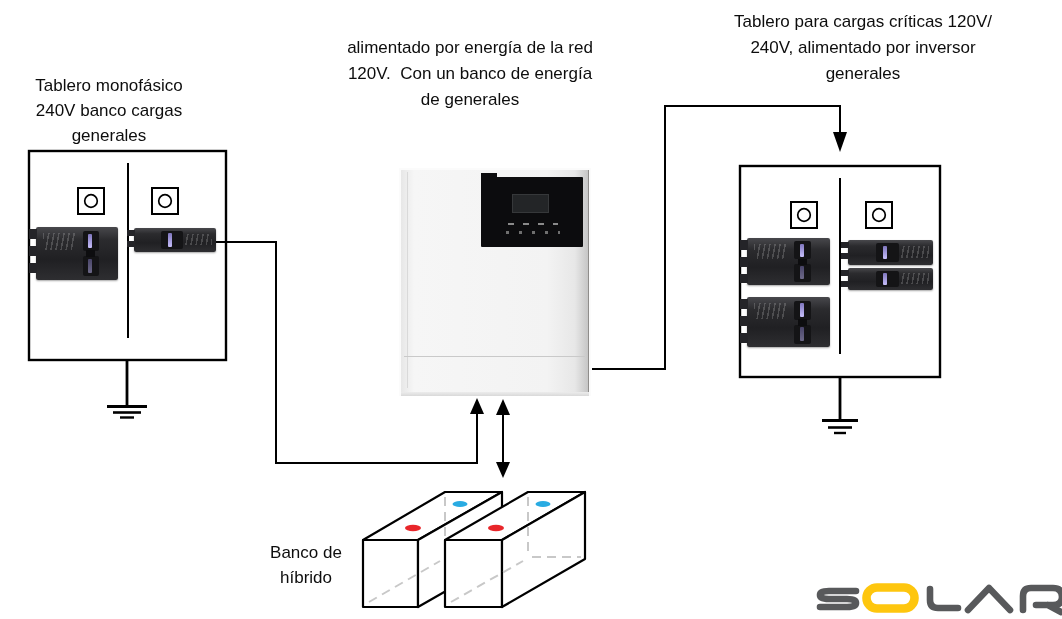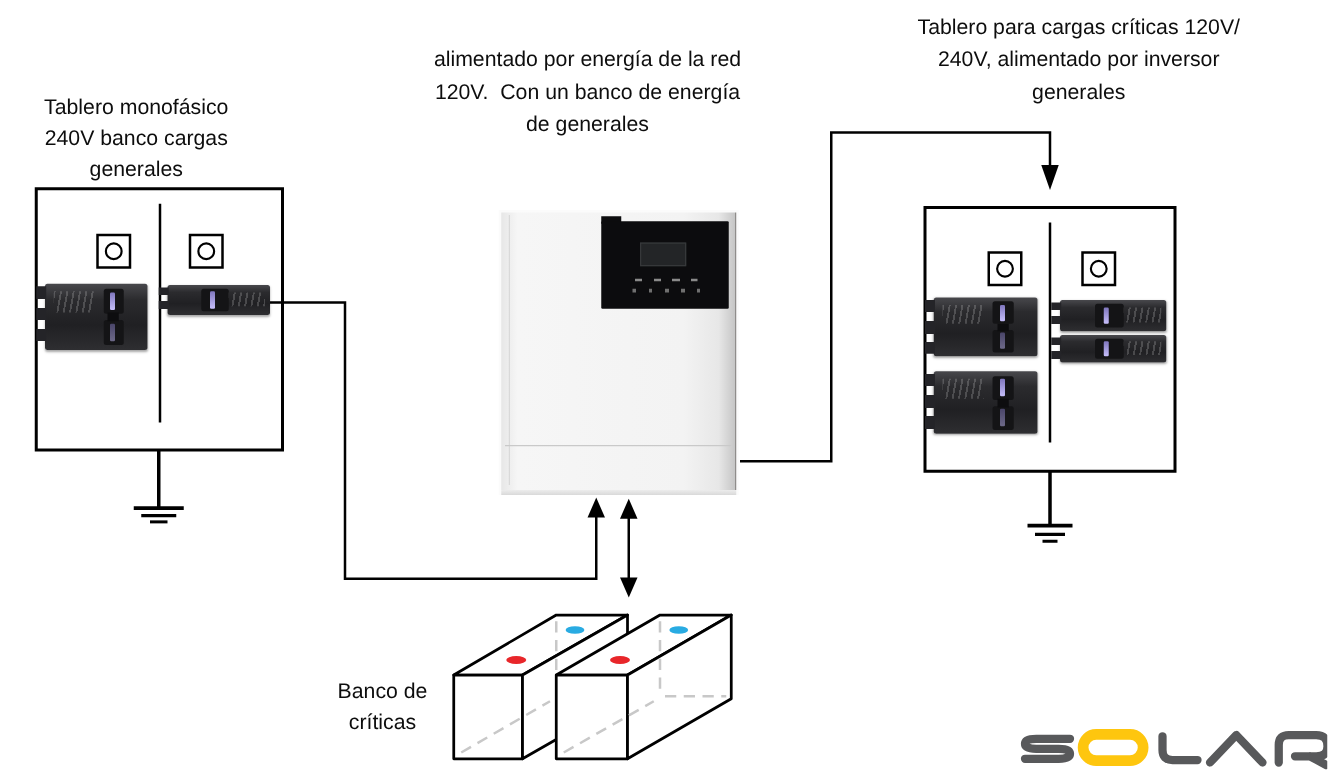--- a/index.html
+++ b/index.html
@@ -158,21 +158,21 @@
   </div>
 
   <div class="lbl lbl-right">
     <div>Tablero para cargas críticas 120V/</div>
     <div>240V, alimentado por inversor</div>
     <div>generales</div>
   </div>
 
   <div class="lbl lbl-batt">
     <div>Banco de</div>
-    <div>críticas</div>
+    <div>híbrido</div>
   </div>
 
   <div class="inverter">
     <div class="inv-body"></div>
     <div class="inv-edge"></div>
     <div class="inv-tab"></div>
     <div class="inv-panel">
       <div class="inv-screen"></div>
       <div class="inv-row1"></div>
       <div class="inv-row2"></div>

